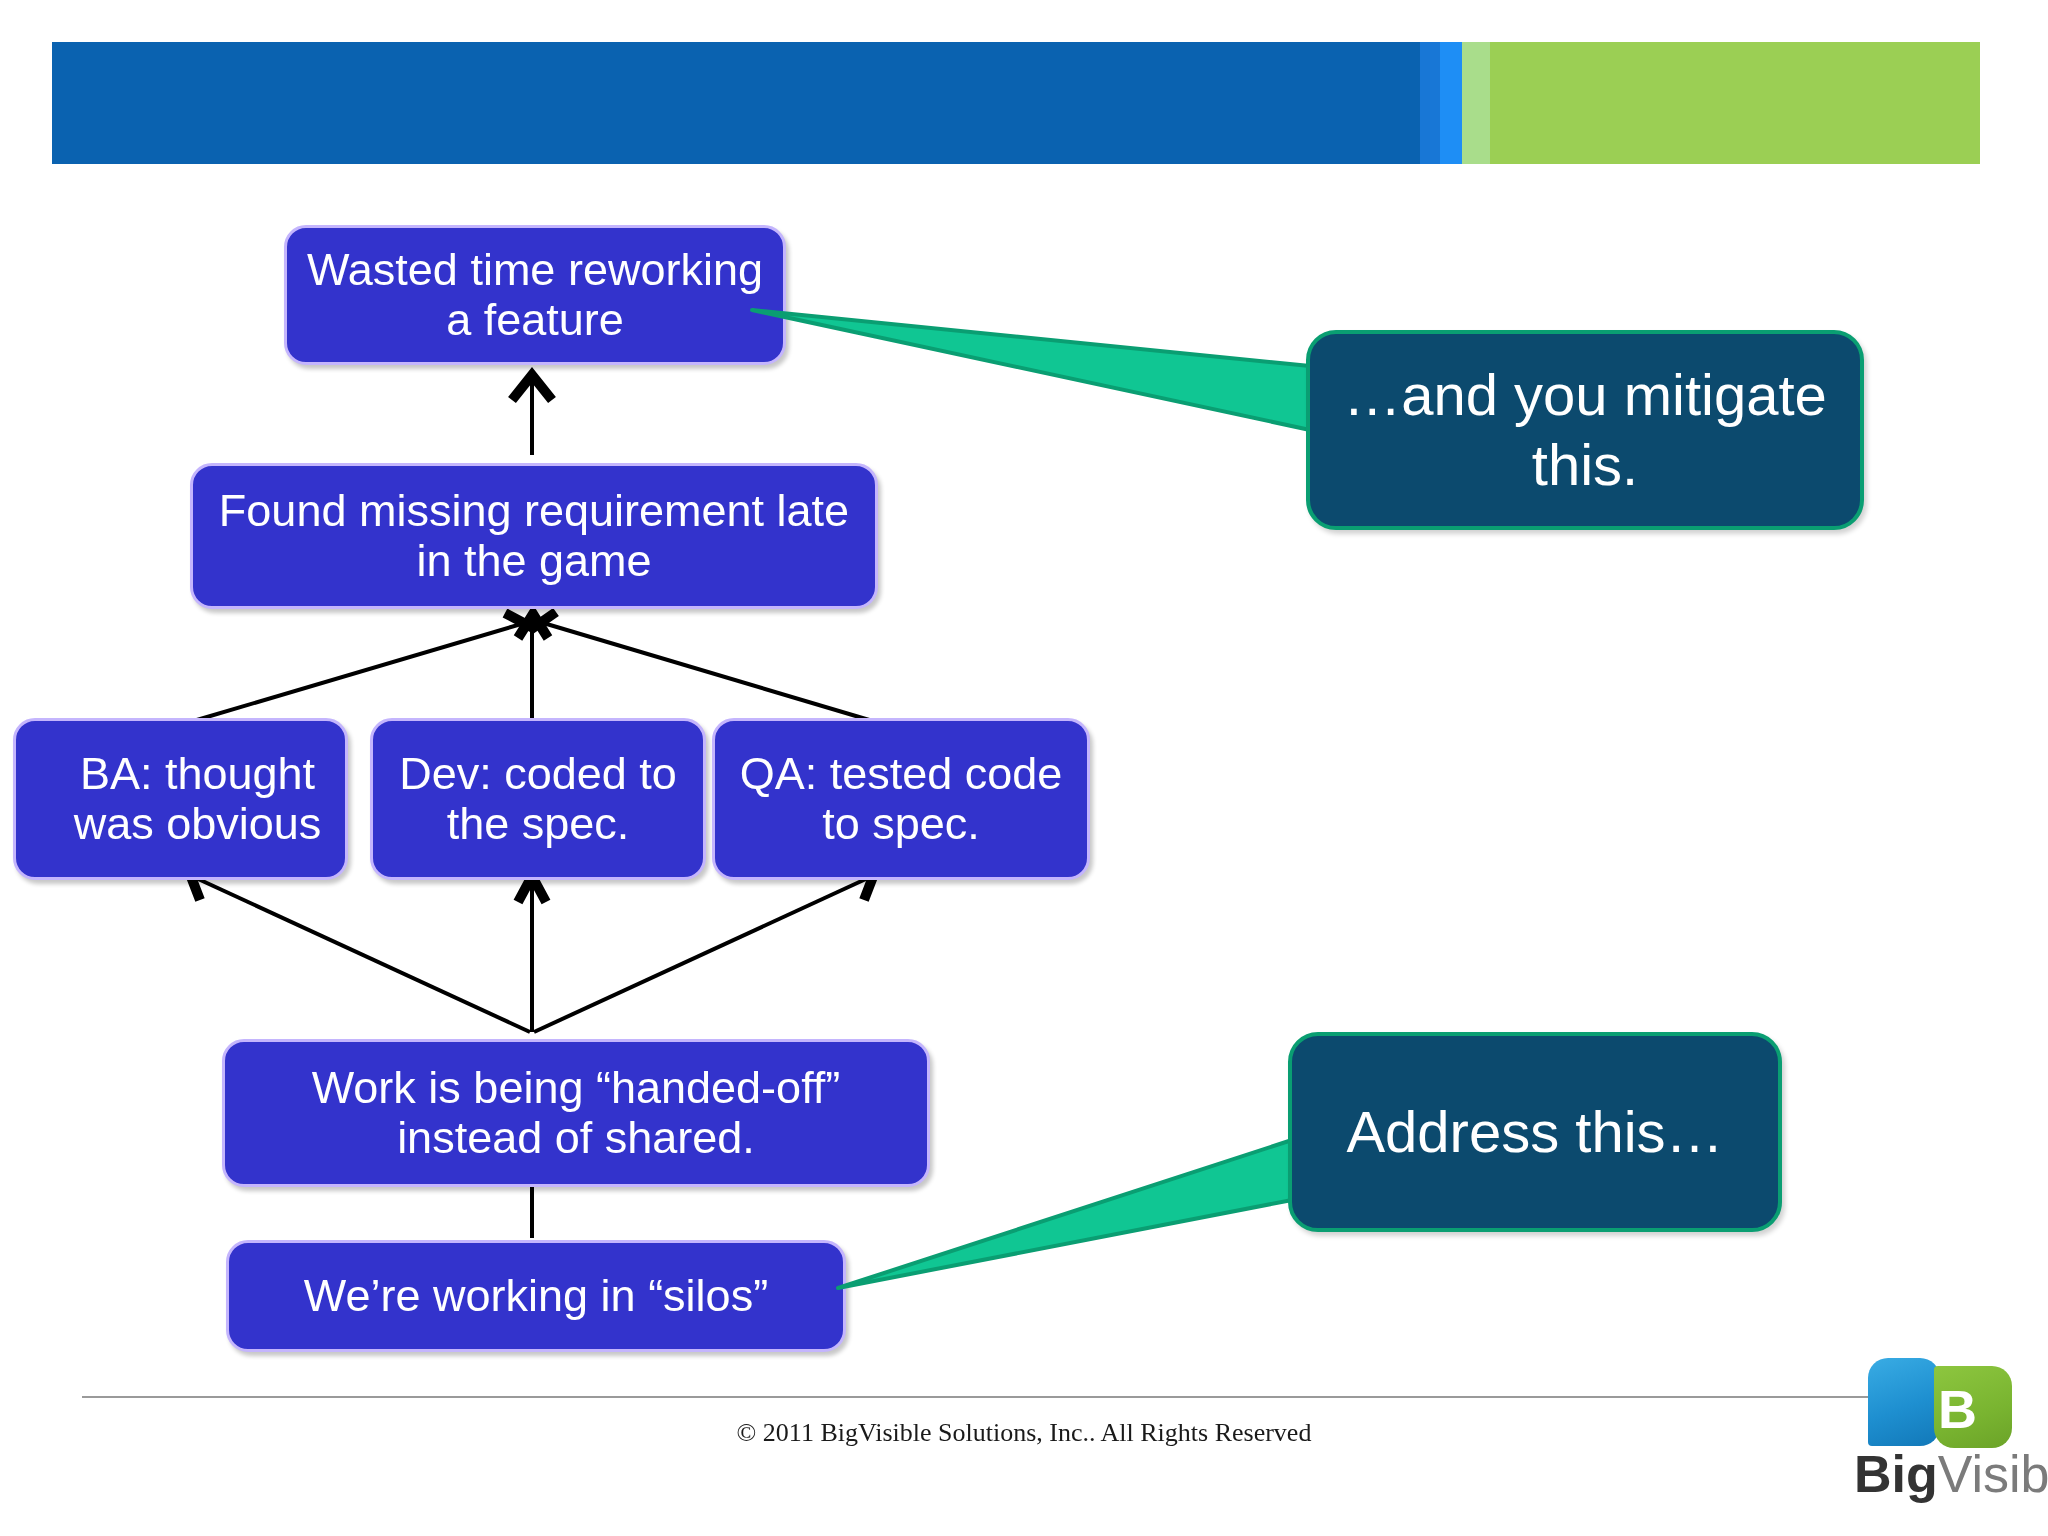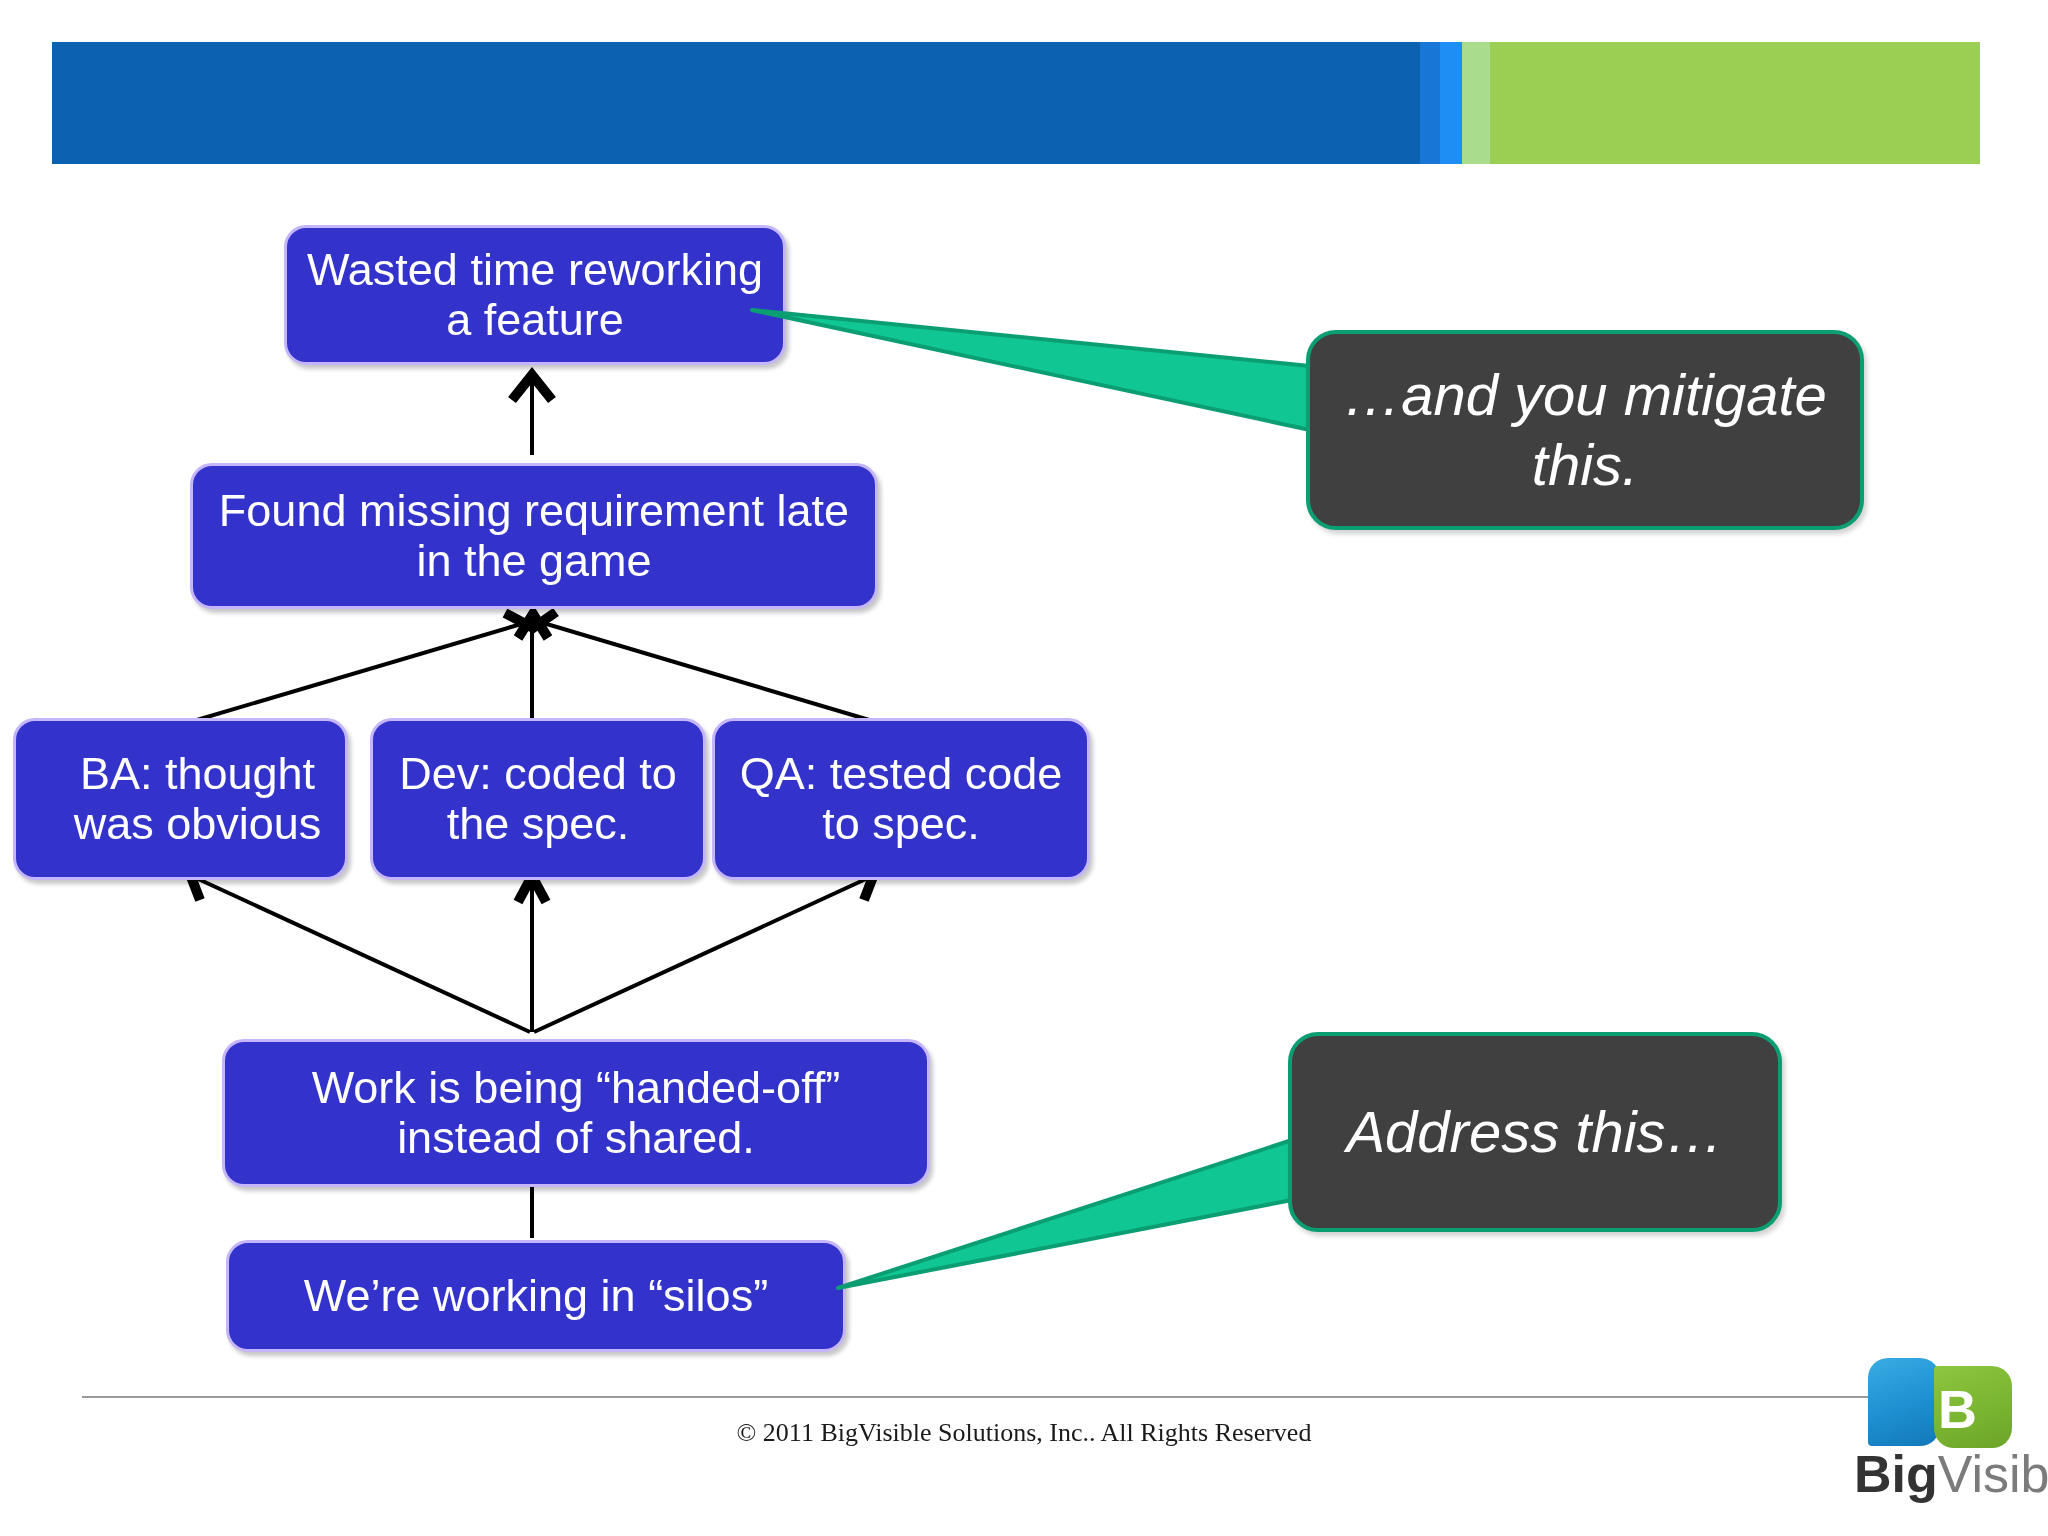--- a/index.html
+++ b/index.html
@@ -61,35 +61,34 @@
     font-size: 45px;
     line-height: 1.12;
     padding: 6px 14px;
     box-shadow: 3px 4px 4px rgba(0,0,0,0.22);
     z-index: 4;
   }
 
   
   .callout {
     position: absolute;
-    background: #404040;
+    background: #0c4a6e;
     border: 4px solid #0a9e72;
     border-radius: 30px;
     box-sizing: border-box;
     color: #ffffff;
     display: flex;
     align-items: center;
     justify-content: center;
     text-align: center;
     font-size: 58px;
     line-height: 1.2;
     padding: 0 20px;
     box-shadow: 3px 4px 5px rgba(0,0,0,0.18);
     z-index: 6;
-    font-style: italic;
   }
 
   
   #arrow-layer, #tail-layer {
     position: absolute;
     left: 0; top: 0;
     width: 2048px;
     height: 1536px;
     pointer-events: none;
   }

